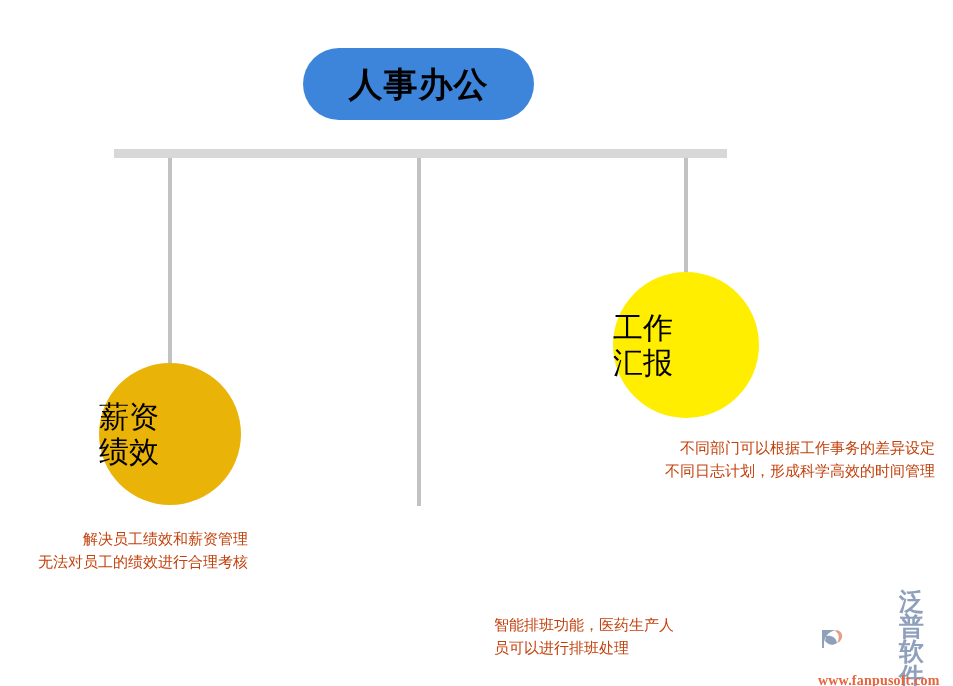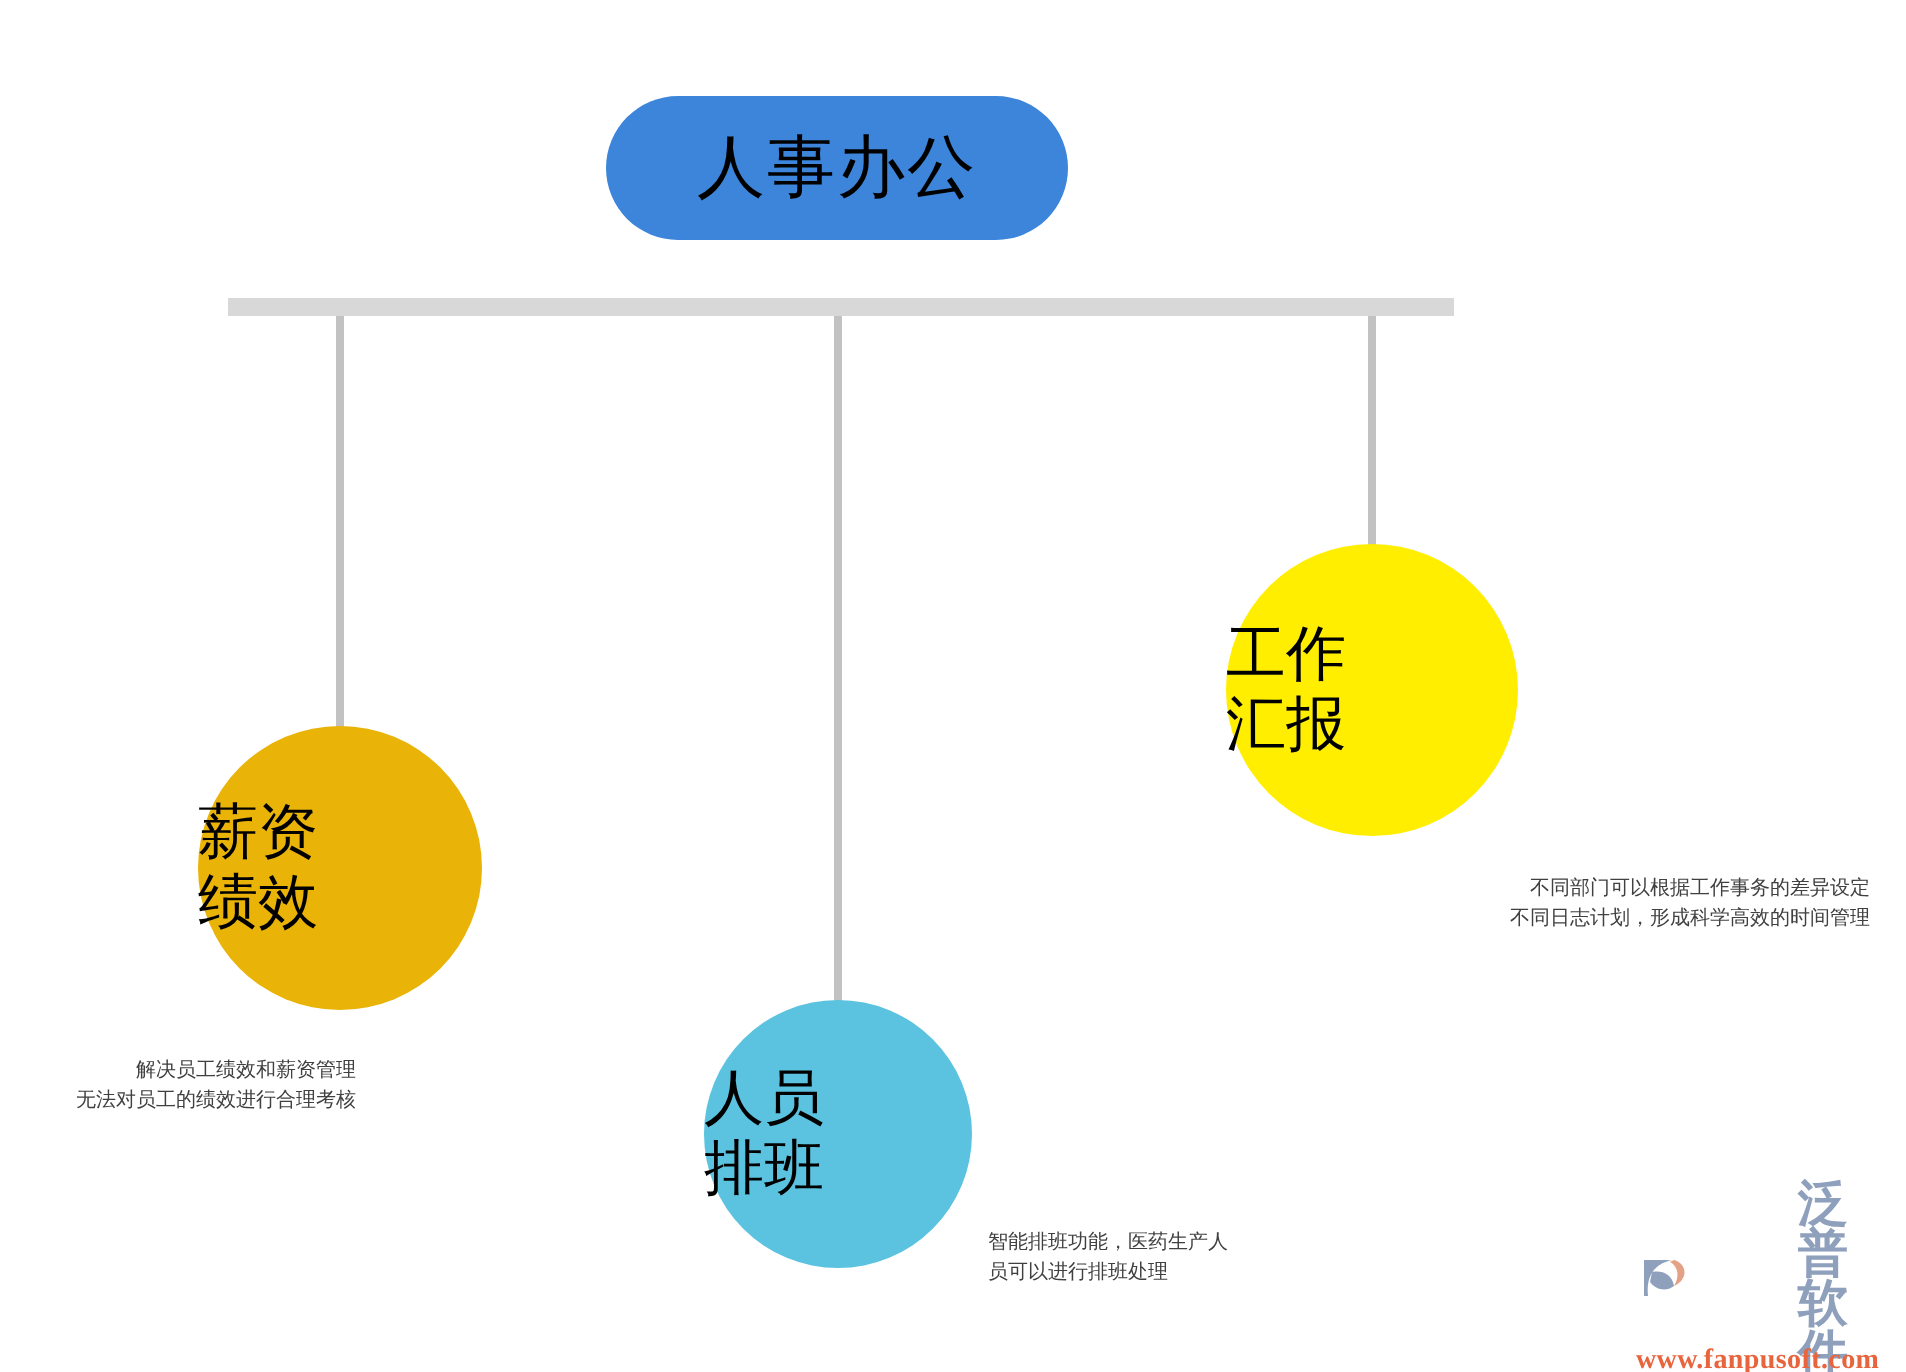--- a/index.html
+++ b/index.html
@@ -27,21 +27,21 @@
     height: 72px;
     background: #3c85db;
     border-radius: 36px;
     display: flex;
     align-items: center;
     justify-content: center;
   }
   .title-pill .title-text {
     color: #000000;
     font-size: 34px;
-    font-weight: normal;
+    font-weight: bold;
     letter-spacing: 1px;
     line-height: 1;
     font-family: "DejaVu Sans", "Liberation Sans", sans-serif;
   }
 
   
   .hbar {
     position: absolute;
     left: 114px;
     top: 149px;
@@ -91,22 +91,22 @@
     left: 613px;
     top: 272px;
     width: 146px;
     height: 146px;
     background: #ffee00;
   }
 
   
   .caption {
     position: absolute;
-    color: #404040;
-    font-size: 10px;
+    color: #c2410c;
+    font-size: 15px;
     line-height: 1.52;
     white-space: pre-line;
     font-family: Liberation Serif, serif;
   }
   .caption-salary   { left: 38px;  top: 528px; text-align: right; }
   .caption-schedule { left: 494px; top: 598px; text-align: left; margin-top: 16px; }
   .caption-report   { left: 650px; top: 437px; text-align: right; width: 285px; }
 
   
   .logo {
@@ -158,24 +158,20 @@
   <div class="hbar"></div>
   <div class="drop drop-left"></div>
   <div class="drop drop-mid"></div>
   <div class="drop drop-right"></div>
 
   <div class="node node-salary">
     <span class="node-label">薪资
 绩效</span>
   </div>
 
-  <div class="node node-schedule">
-    <span class="node-label">人员
-排班</span>
-  </div>
 
   <div class="node node-report">
     <span class="node-label">工作
 汇报</span>
   </div>
 
   <div class="caption caption-salary">解决员工绩效和薪资管理
 无法对员工的绩效进行合理考核</div>
   <div class="caption caption-schedule">智能排班功能，医药生产人
 员可以进行排班处理</div>

